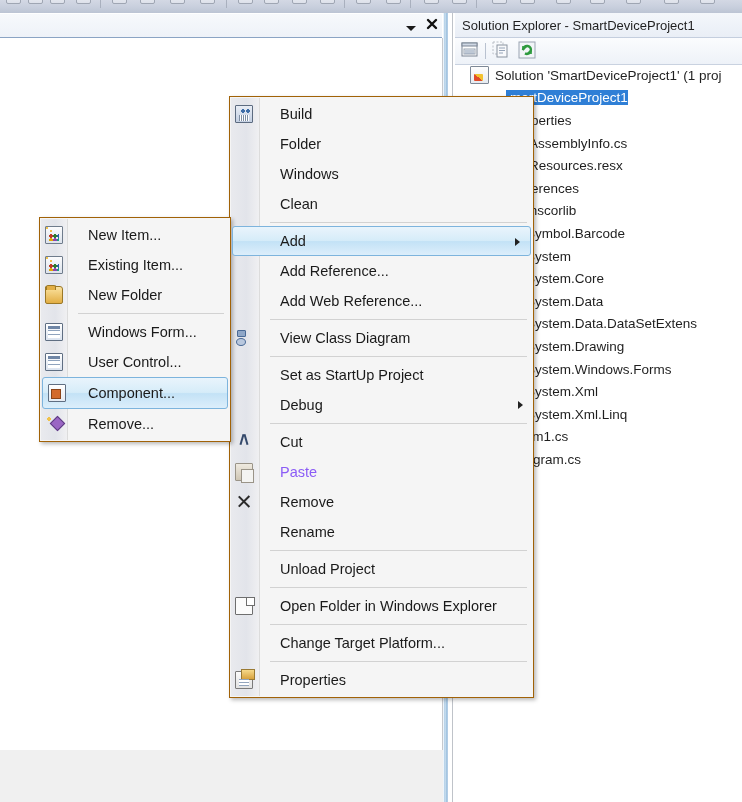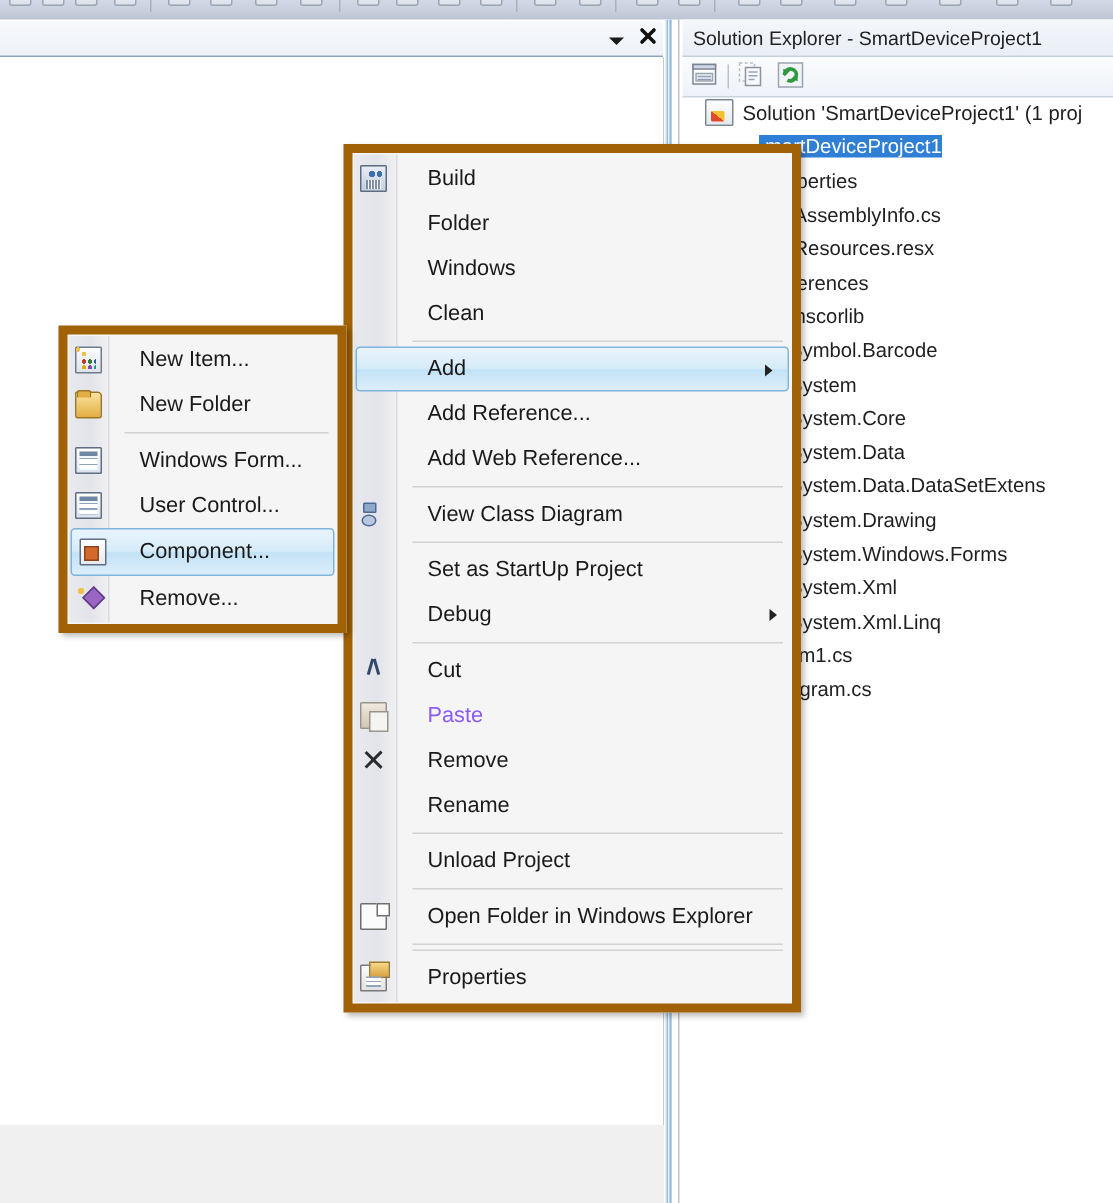--- a/index.html
+++ b/index.html
@@ -117,21 +117,21 @@
   .ico-ref{width:14px;height:11px;background:linear-gradient(to bottom,#fafbfc,#c9d2dc);
      border:1px solid #6f7c8a;border-radius:2px;margin-top:3px;}
   .ico-ref::before{content:"";position:absolute;left:-4px;top:7px;width:4px;height:1px;background:#6f7c8a;}
   .ico-file{background:#f6f7f9;border:1px solid #8a95a3;border-radius:1px;}
   .ico-file::after{content:"";position:absolute;left:1px;top:1px;width:4px;height:12px;background:#b4c4d6;}
 
   
   .vsmenu{
     position:absolute;
     background:#f5f5f5;
-    border:6px solid #a16207;
+    border:1px solid #a16207;
     box-shadow:2px 2px 4px rgba(0,0,0,.28);
     padding:2px 0 2px 0;
     box-sizing:border-box;
   }
   .vsmenu .gutter{
     position:absolute;left:1px;top:1px;bottom:1px;width:28px;
     background:linear-gradient(to right,#e9eaee 0%,#e2e4ea 55%,#f0f0f2 100%);
     border-right:1px solid #dcdcdc;
   }
   .mi{
@@ -492,20 +492,23 @@
         <span class="mlabel">Unload Project</span>
       </div>
       <div class="msep"></div>
       <div class="mi">
         <span class="micon">
           <span class="ic ic-openfolder"></span>
         </span>
         <span class="mlabel">Open Folder in Windows Explorer</span>
       </div>
       <div class="msep"></div>
+      <div class="mi">
+        <span class="mlabel">Change Target Platform...</span>
+      </div>
       <div class="msep"></div>
       <div class="mi">
         <span class="micon">
           <span class="ic ic-props"></span>
         </span>
         <span class="mlabel">Properties</span>
       </div>
     </div>
 </div>
 
@@ -513,20 +516,26 @@
   <div class="gutter"></div>
   <div id="sub-items">
       <div class="mi">
         <span class="micon">
           <span class="ic ic-newitem"></span>
         </span>
         <span class="mlabel">New Item...</span>
       </div>
       <div class="mi">
         <span class="micon">
+          <span class="ic ic-newitem"></span>
+        </span>
+        <span class="mlabel">Existing Item...</span>
+      </div>
+      <div class="mi">
+        <span class="micon">
           <span class="ic ic-folder"></span>
         </span>
         <span class="mlabel">New Folder</span>
       </div>
       <div class="msep"></div>
       <div class="mi">
         <span class="micon">
           <span class="ic ic-winform"></span>
         </span>
         <span class="mlabel">Windows Form...</span>

